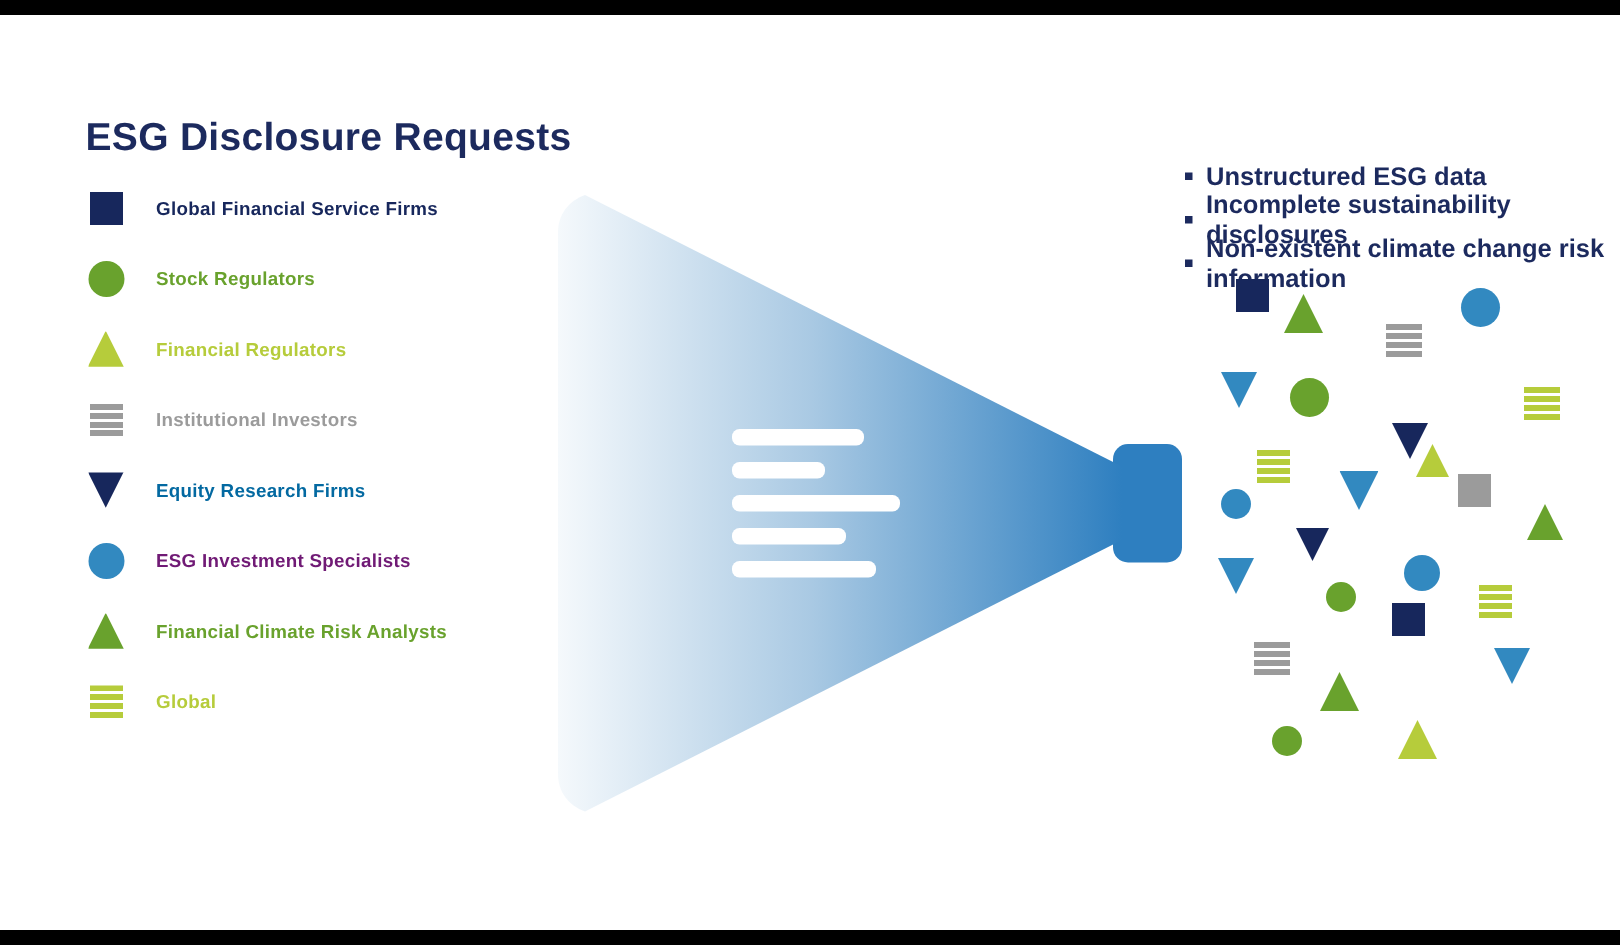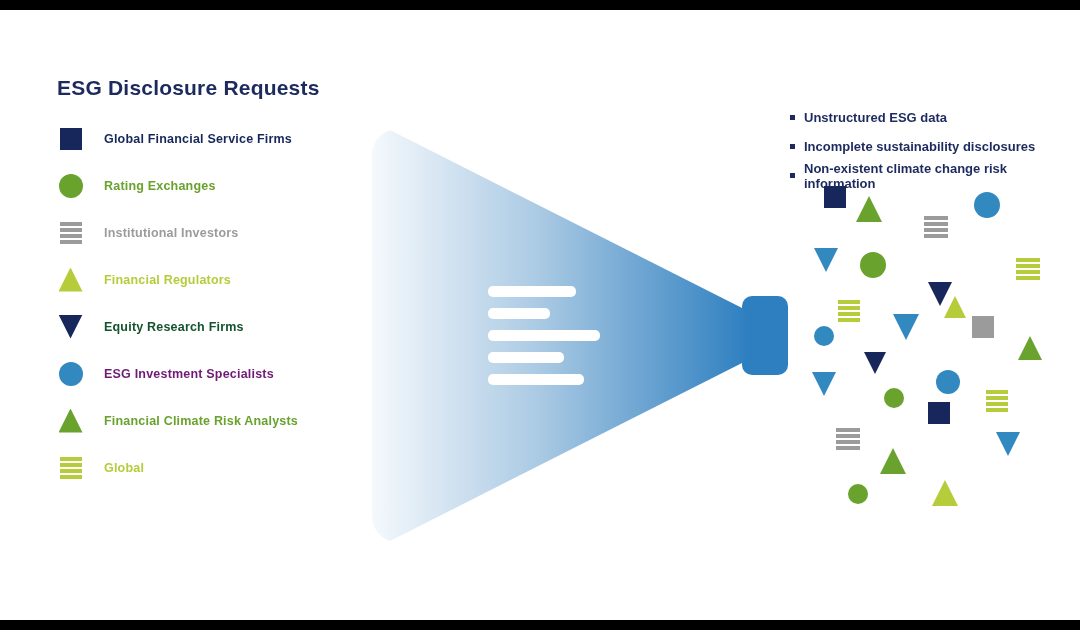--- a/index.html
+++ b/index.html
@@ -7,39 +7,39 @@
     width:1080px;height:630px;position:relative;overflow:hidden;
     background:#000000;
     font-family:"Liberation Sans",sans-serif;
   }
   .canvas{
     position:absolute;left:0;right:0;top:10px;bottom:10px;
     background:#ffffff;
   }
   .page-title{
     position:absolute;left:57px;top:66px;margin:0;
-    font-size:21px;font-weight:700;color:#1c2a5e;letter-spacing:.2px;
+    font-size:26px;font-weight:700;color:#1c2a5e;letter-spacing:.2px;
   }
   
   .legend{position:absolute;left:57px;top:105px;text-align:center;}
   .legend-item{display:flex;align-items:center;height:47px;}
   .legend-icon-wrap{width:27px;display:flex;justify-content:center;align-items:center;}
   .legend-label{margin-left:20px;font-size:12.5px;font-weight:700;letter-spacing:.2px;}
   
   .shape{display:inline-block;}
   .shape.circle{border-radius:50%;}
   .shape.triangle-up{clip-path:polygon(50% 0,100% 100%,0 100%);}
   .shape.triangle-down{clip-path:polygon(0 0,100% 0,50% 100%);}
   
   .funnel{position:absolute;left:370px;top:118px;width:420px;height:415px;}
   .funnel svg{position:absolute;left:0;top:0;}
   .funnel-bar{position:absolute;height:11px;border-radius:5px;background:#ffffff;}
   
   .outputs{position:absolute;left:790px;top:93px;width:285px;}
-  .output-row{display:flex;align-items:center;height:29px;color:#1c2a5e;font-size:13px;font-weight:700;}
+  .output-row{display:flex;align-items:center;height:29px;color:#1c2a5e;font-size:17px;font-weight:700;}
   .output-bullet{width:5px;height:5px;background:#1c2a5e;margin-right:9px;flex:0 0 auto;}
   
   .scatter{position:absolute;left:0;top:0;width:100%;height:100%;}
   .scatter .shape{position:absolute;}
 </style>
 </head>
 <body>
 
 <div class="canvas">
 
@@ -49,39 +49,39 @@
       <div class="legend-item">
         <div class="legend-icon-wrap">
           <div class="shape square" style="width: 22px; height: 22px; background: rgb(23, 39, 92);"></div>
         </div>
         <span class="legend-label" style="color: rgb(23, 39, 92);">Global Financial Service Firms</span>
       </div>
       <div class="legend-item">
         <div class="legend-icon-wrap">
           <div class="shape circle" style="width: 24px; height: 24px; background: rgb(105, 162, 45);"></div>
         </div>
-        <span class="legend-label" style="color: rgb(105, 162, 45);">Rating Exchanges</span>
+        <span class="legend-label" style="color: rgb(105, 162, 45);">Stock Regulators</span>
+      </div>
+      <div class="legend-item">
+        <div class="legend-icon-wrap">
+          <div class="shape triangle-up" style="width: 24px; height: 24px; background: rgb(182, 204, 59);"></div>
+        </div>
+        <span class="legend-label" style="color: rgb(182, 204, 59);">Financial Regulators</span>
       </div>
       <div class="legend-item">
         <div class="legend-icon-wrap">
           <div class="shape square" style="width: 22px; height: 22px; background: repeating-linear-gradient(rgb(155, 155, 155) 0px, rgb(155, 155, 155) 4px, rgb(255, 255, 255) 4px, rgb(255, 255, 255) 6px);"></div>
         </div>
         <span class="legend-label" style="color: rgb(155, 155, 155);">Institutional Investors</span>
       </div>
       <div class="legend-item">
         <div class="legend-icon-wrap">
-          <div class="shape triangle-up" style="width: 24px; height: 24px; background: rgb(182, 204, 59);"></div>
-        </div>
-        <span class="legend-label" style="color: rgb(182, 204, 59);">Financial Regulators</span>
-      </div>
-      <div class="legend-item">
-        <div class="legend-icon-wrap">
           <div class="shape triangle-down" style="width: 24px; height: 24px; background: rgb(23, 39, 92);"></div>
         </div>
-        <span class="legend-label" style="color: #14532d;">Equity Research Firms</span>
+        <span class="legend-label" style="color: #0369a1;">Equity Research Firms</span>
       </div>
       <div class="legend-item">
         <div class="legend-icon-wrap">
           <div class="shape circle" style="width: 24px; height: 24px; background: rgb(50, 137, 192);"></div>
         </div>
         <span class="legend-label" style="color: #701a75;">ESG Investment Specialists</span>
       </div>
       <div class="legend-item">
         <div class="legend-icon-wrap">
           <div class="shape triangle-up" style="width: 24px; height: 24px; background: rgb(105, 162, 45);"></div>

